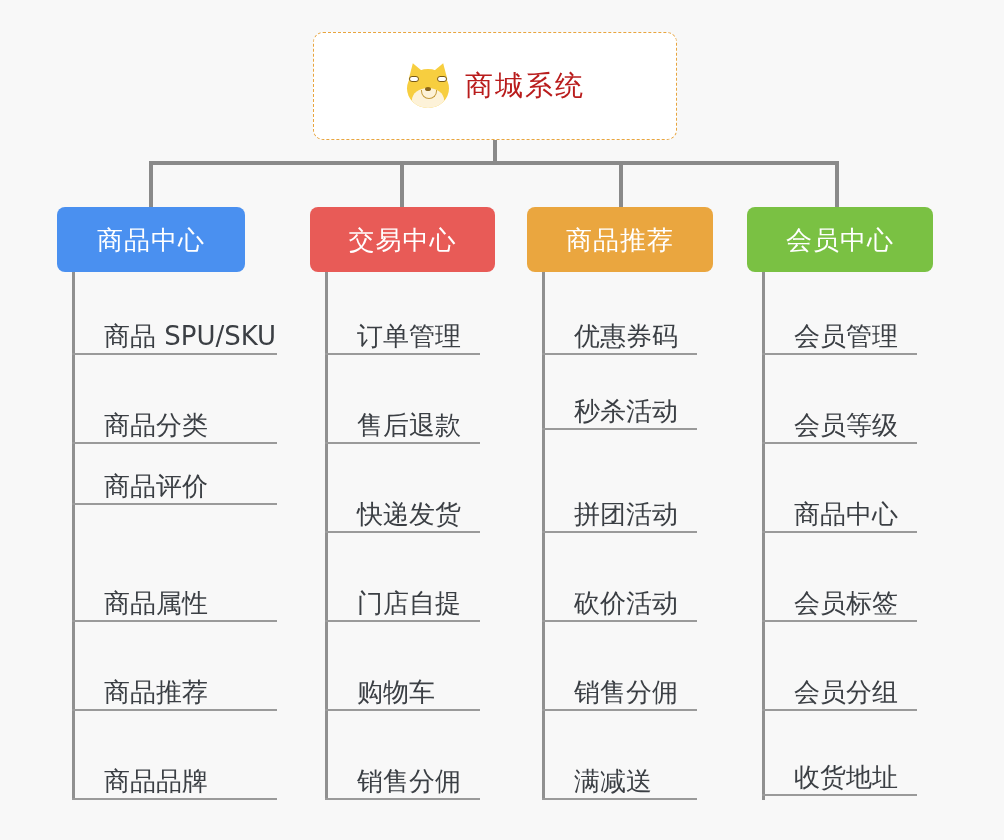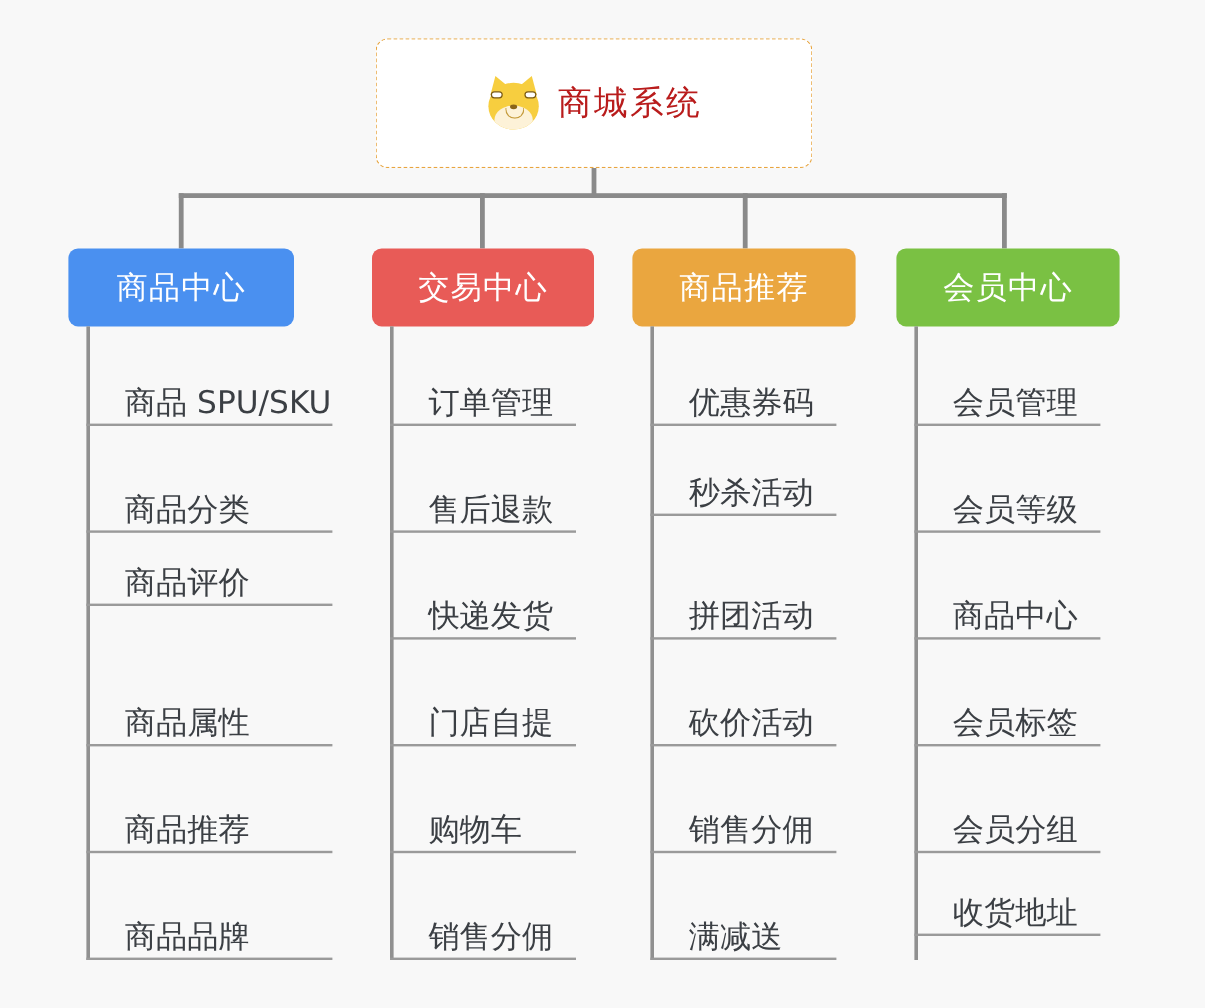--- a/index.html
+++ b/index.html
@@ -305,19 +305,19 @@
         <div class="leaf-label">商品中心</div>
       </div>
       <div class="leaf" style="left: 762px; top: 578px; width: 155px;">
         <div class="leaf-rule" style="width: 155px;"></div>
         <div class="leaf-label">会员标签</div>
       </div>
       <div class="leaf" style="left: 762px; top: 667px; width: 155px;">
         <div class="leaf-rule" style="width: 155px;"></div>
         <div class="leaf-label">会员分组</div>
       </div>
-      <div class="leaf" style="left: 762px; top: 736px; width: 155px;">
+      <div class="leaf" style="left: 762px; top: 752px; width: 155px;">
         <div class="leaf-rule" style="width: 155px;"></div>
         <div class="leaf-label">收货地址</div>
       </div>
     </div>
 
 </div>
 
 </body></html>

